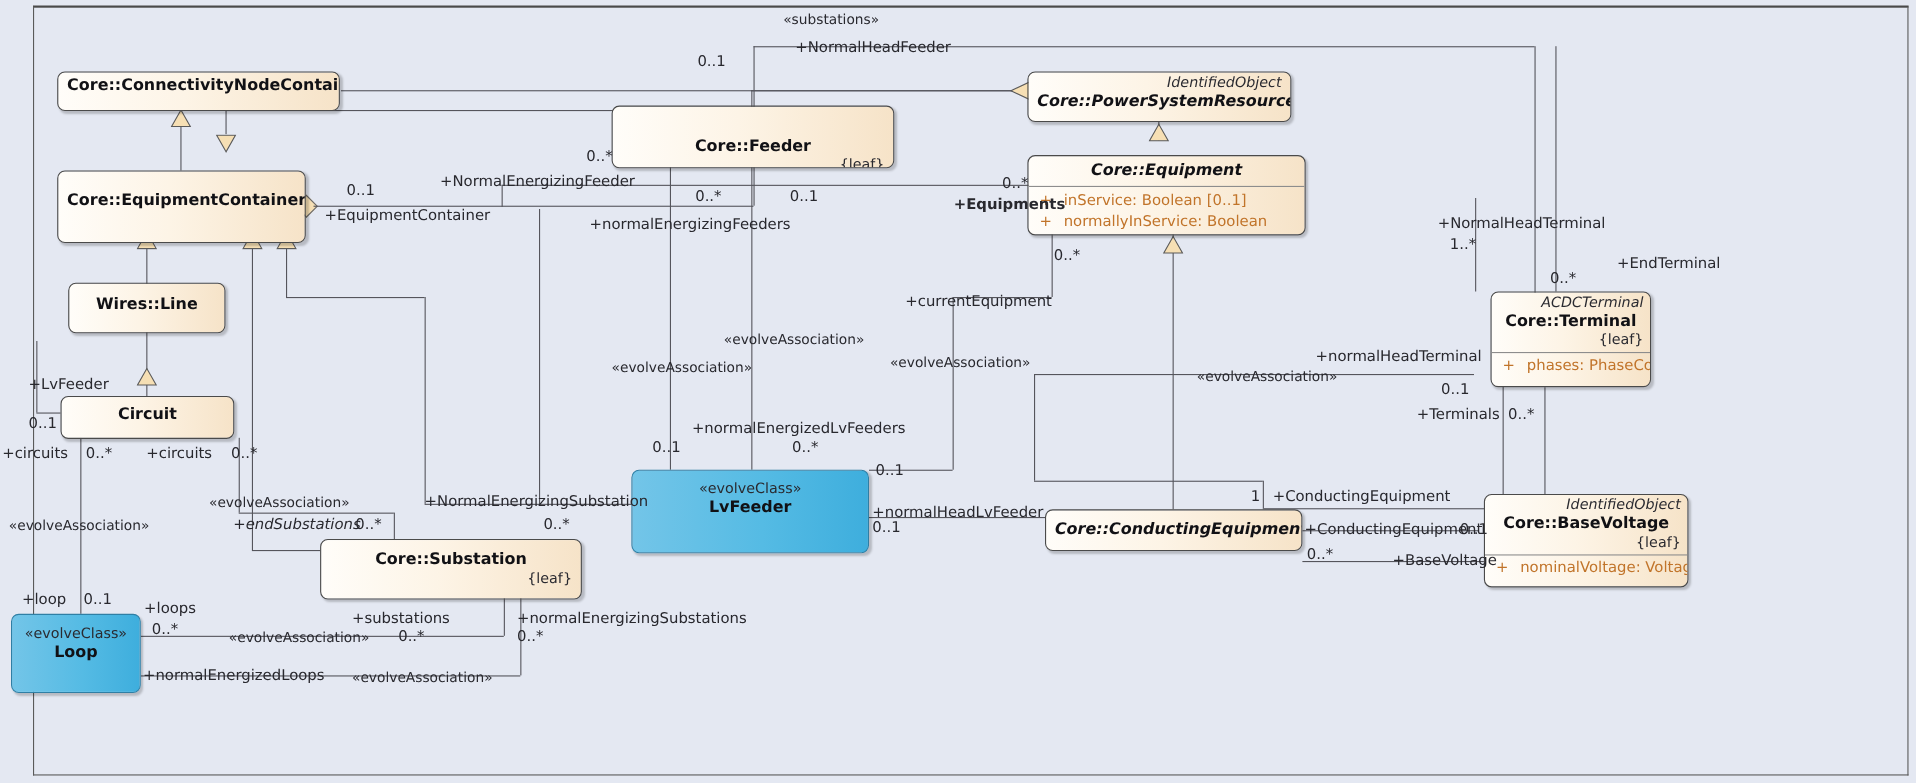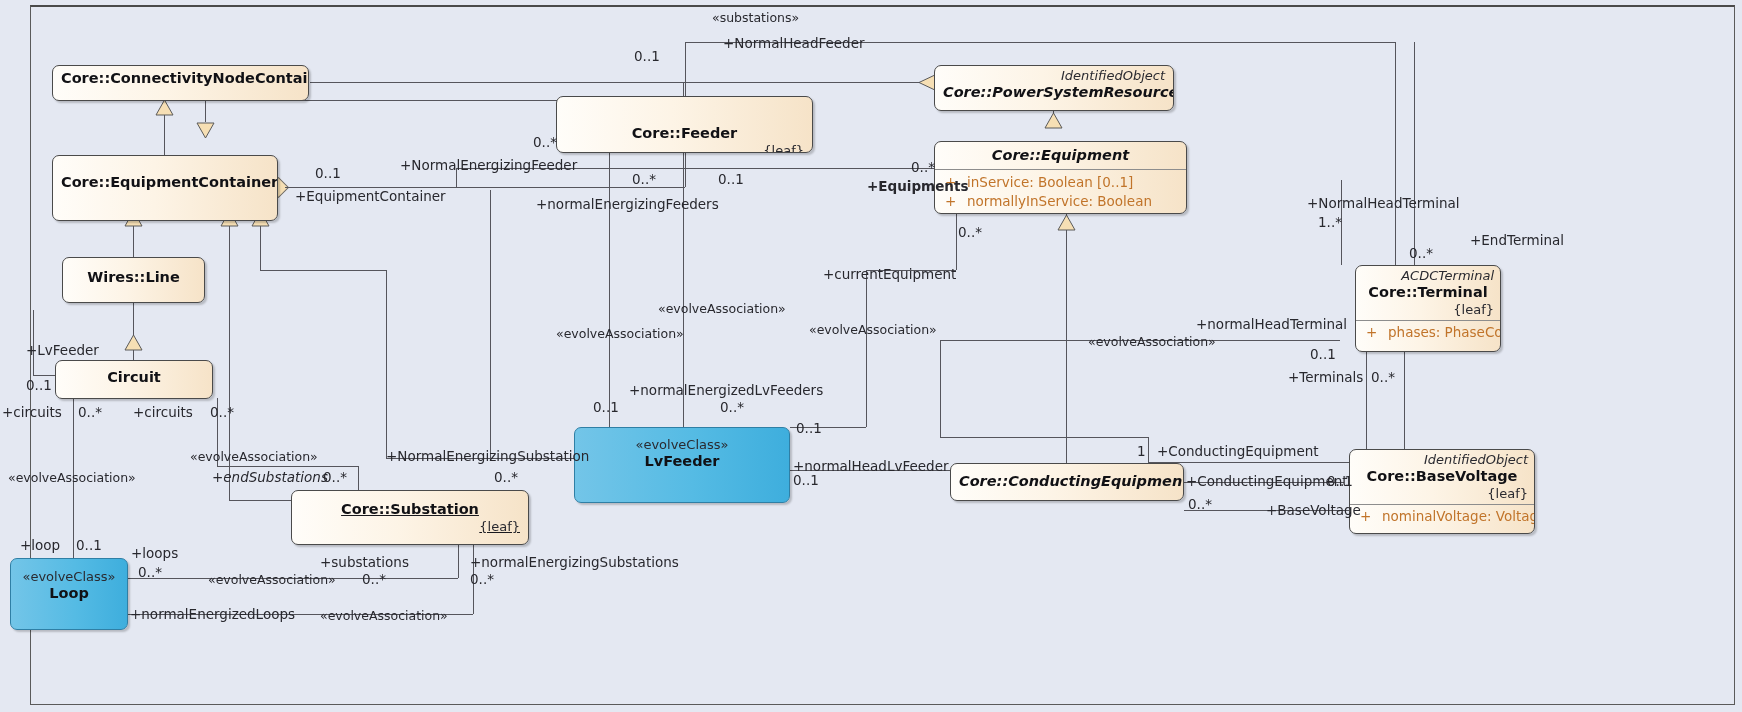--- a/index.html
+++ b/index.html
@@ -319,21 +319,21 @@
       <div class="cls-name">Core::BaseVoltage</div>
       <div class="leaf">{leaf}</div>
     </div>
     <div class="cls-attrs" style="padding:2px 6px 3px 6px;">
       <div class="attr">
         <span class="vis">+</span><span>nominalVoltage: Voltage [0..1]</span>
       </div>
     </div>
   </div>
 
-  <div class="cls" style="left:291px; top:490px; width:238px; height:55px;text-decoration:underline;">
+  <div class="cls" style="left:291px; top:490px; width:238px; height:55px;">
     <div class="cls-head" style="padding-top:9px;">
       <div class="cls-name">Core::Substation</div>
       <div class="leaf">{leaf}</div>
     </div>
   </div>
 
   <div class="cls evolve" style="left:574px; top:427px; width:216px; height:76px;">
     <div class="cls-head" style="padding-top:9px;">
       <div class="stereo center">«evolveClass»</div>
       <div class="cls-name">LvFeeder</div>

